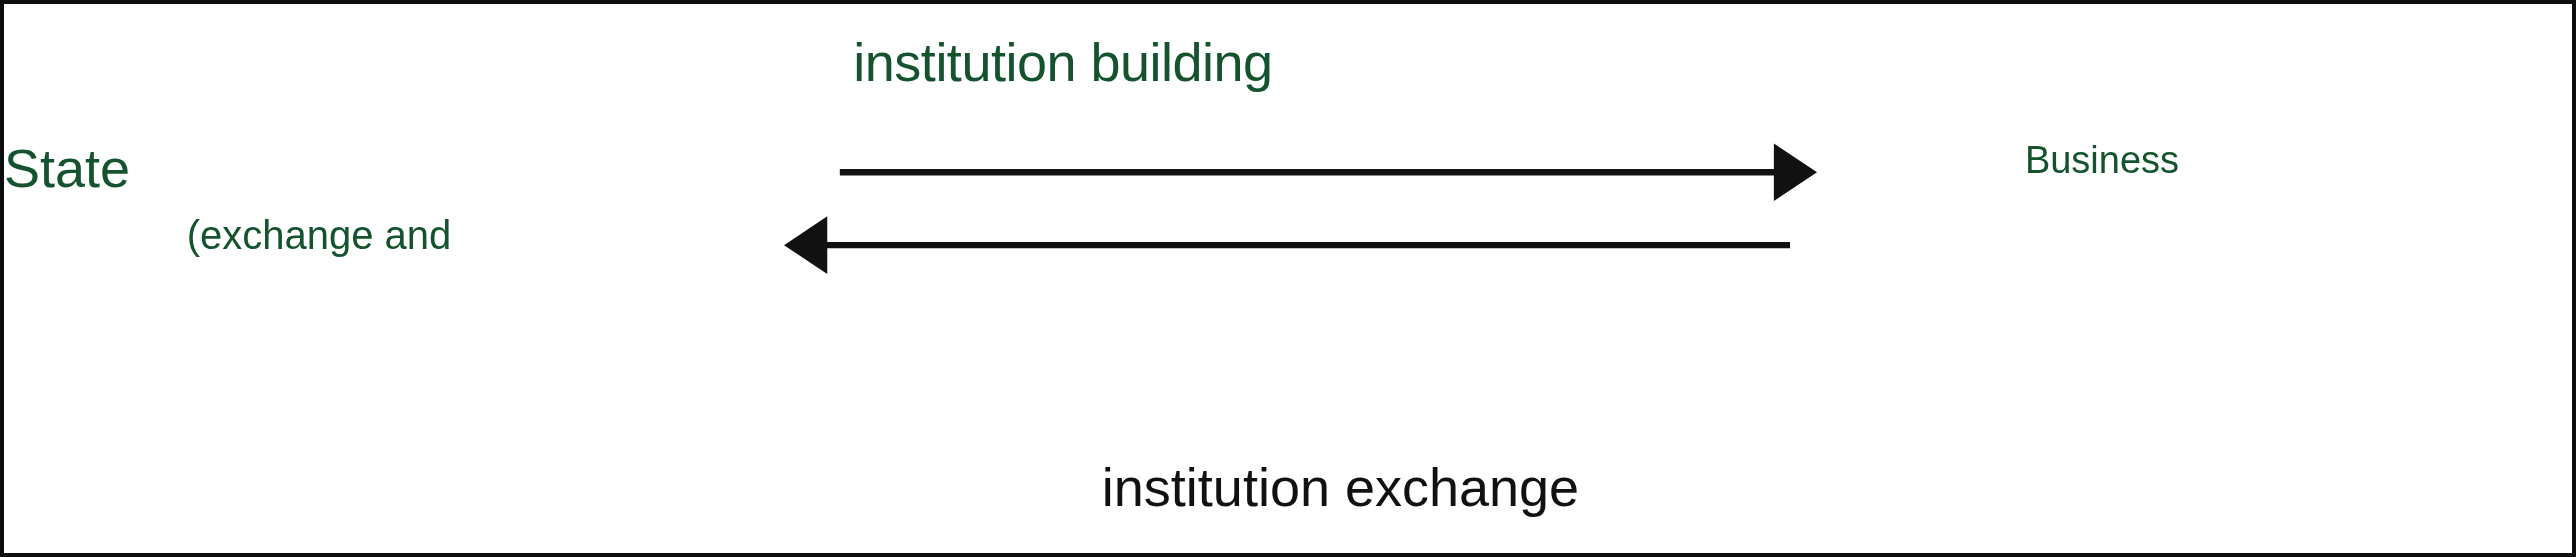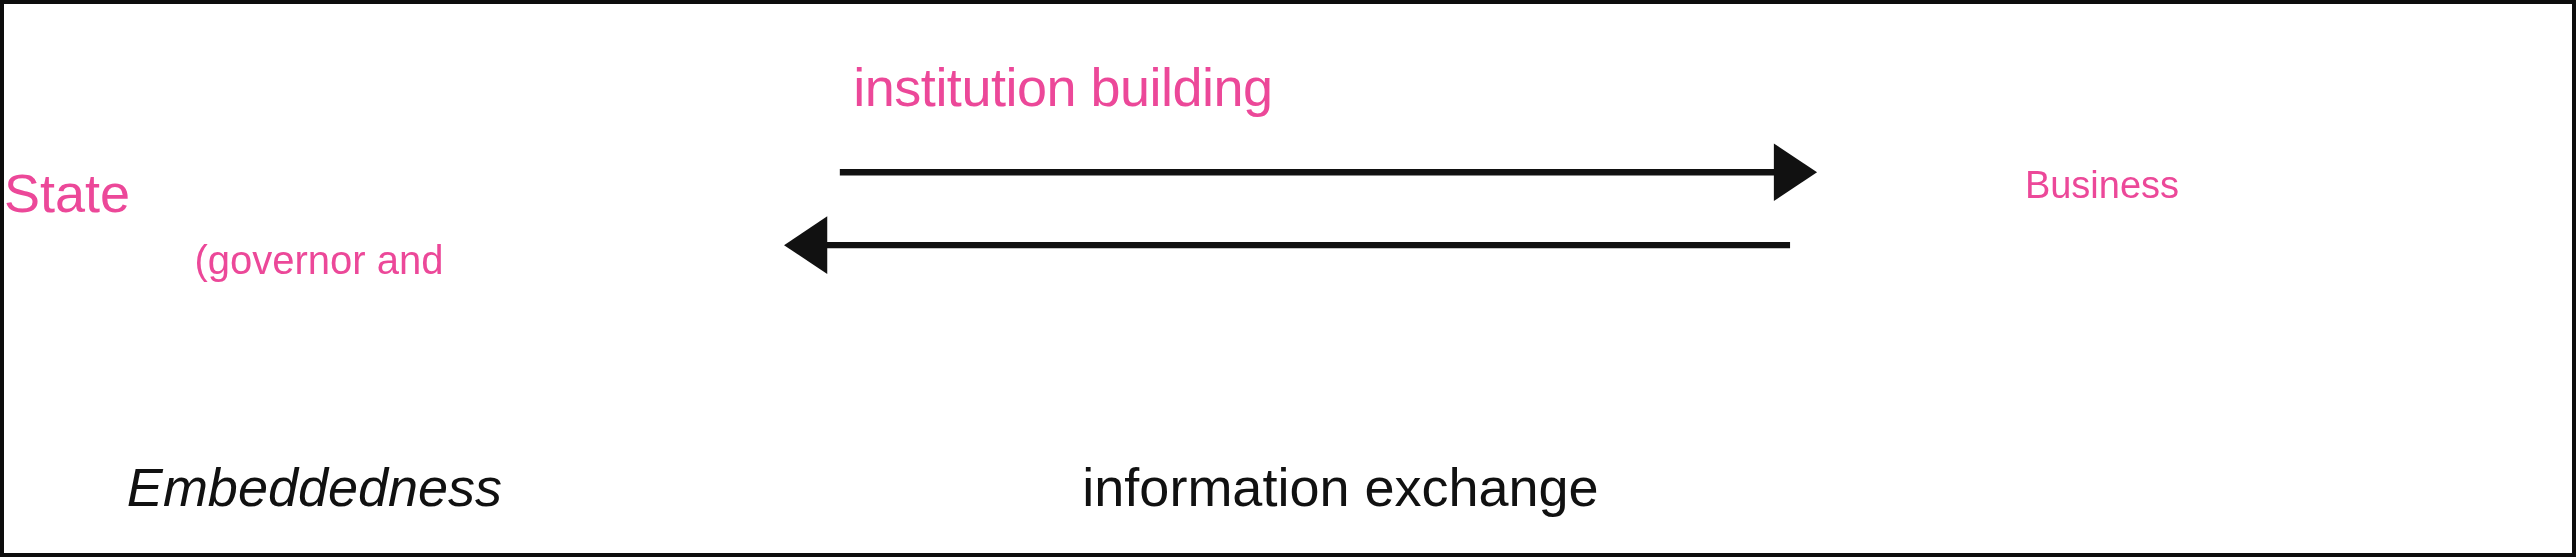--- a/index.html
+++ b/index.html
@@ -20,24 +20,23 @@
     box-sizing: border-box;
     border: 4.5px solid #0d0d0d;
     background: #ffffff;
     overflow: hidden;
   }
 
   .node-label {
     position: absolute;
     font-family: "Liberation Sans", sans-serif;
     font-weight: 400;
-    color: #ec4899;
+    color: #14532d;
     white-space: nowrap;
     line-height: 1.0;
-    margin-top: 25px;
   }
 
   
   #label-institution-building {
     left: 0;
     right: 0;
     top: 31px;
     text-align: center;
     font-size: 54px;
     letter-spacing: -0.5px;
@@ -118,37 +117,36 @@
 </head>
 <body>
 
 <div id="diagram-frame">
 
   <div class="node-label" id="label-institution-building">institution building</div>
 
   <div class="node-label" id="node-state">State</div>
 
   <div class="node-label" id="node-state-sub">
-    <span class="sub-line">(governor and</span>
+    <span class="sub-line">(exchange and</span>
   </div>
 
   <div class="node-label" id="node-business">Business</div>
 
   <svg id="arrow-layer" viewBox="0 0 2861 619" xmlns="http://www.w3.org/2000/svg">
 
     <g>
       <line x1="928" y1="187" x2="1968" y2="187" stroke="#111111" stroke-width="7"></line>
       <polygon points="1966,155 2014,187 1966,219" fill="#111111"></polygon>
     </g>
 
     <g>
       <line x1="912" y1="268" x2="1984" y2="268" stroke="#111111" stroke-width="7"></line>
       <polygon points="914,236 866,268 914,300" fill="#111111"></polygon>
     </g>
   </svg>
 
-  <div class="bottom-label" id="label-embeddedness">Embeddedness</div>
 
-  <div class="bottom-label" id="label-information-exchange">information exchange</div>
+  <div class="bottom-label" id="label-information-exchange">institution exchange</div>
 
 
 </div>
 
 
 </body></html>

